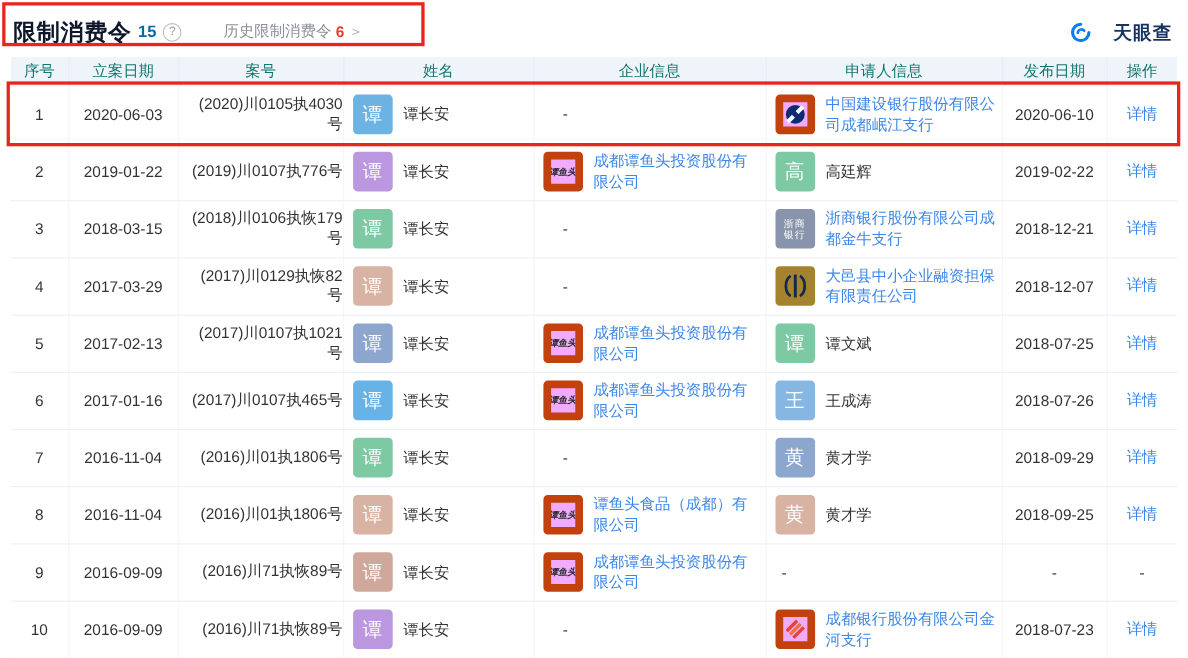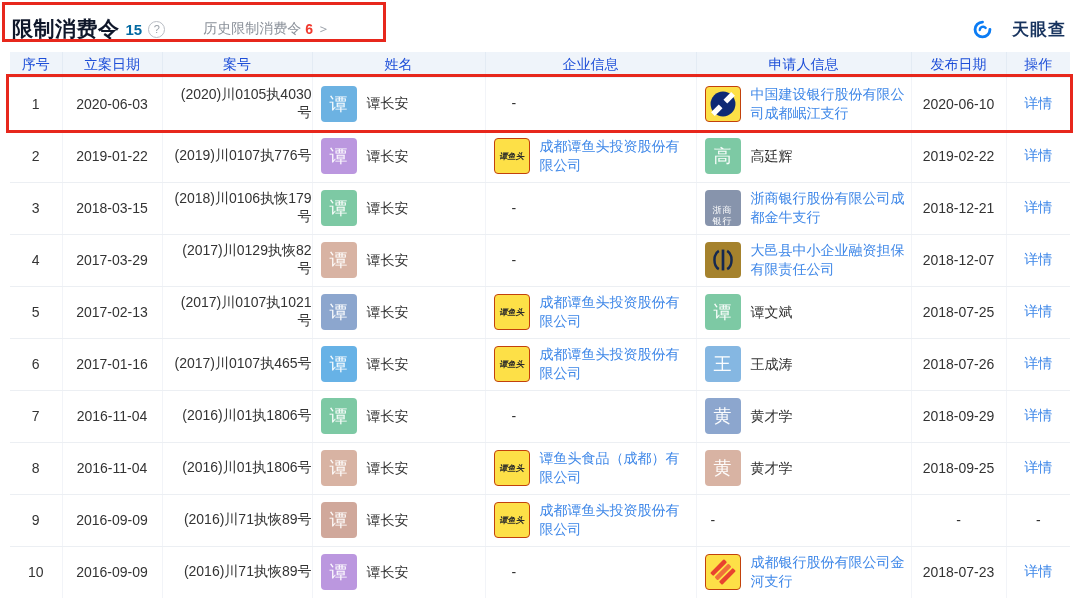--- a/index.html
+++ b/index.html
@@ -25,21 +25,21 @@
   }
   .history{color:#8a9099;font-size:14px;margin-left:38px;cursor:pointer;display:inline-flex;align-items:center;gap:4px;}
   .history-count{color:#F0392E;font-weight:bold;}
   .chev{color:#9aa0a8;font-size:13px;}
   .brand{display:flex;align-items:center;gap:20px;}
   .brand-text{font-size:17px;font-weight:bold;color:#17335E;letter-spacing:1px;}
   
   .tbl-wrap{margin:0 10px;}
   table{width:1060px;border-collapse:collapse;table-layout:fixed;}
   thead th{
-    background:#EFF4FA;height:26px;font-size:14px;font-weight:400;color:#1d4ed8;
+    background:#EFF4FA;height:26px;font-size:14px;font-weight:400;color:#0f766e;
     border-right:1px solid #e3ebf4;text-align:center;padding:0;
   }
   thead th:last-child{border-right:none;}
   tbody td{
     height:52px;box-sizing:border-box;
     border-bottom:1px solid #ECEFF3;border-right:1px solid #F2F4F8;
     font-size:14px;color:#333;vertical-align:middle;padding:0;
   }
   tbody td:last-child{border-right:none;margin-top:28px;}
   td.center{text-align:center;}
@@ -47,25 +47,25 @@
   .cell-flex{display:flex;align-items:center;gap:10px;padding:0 6px 0 8px;line-height:1.35;}
   .dash-co{padding-left:26px;}
   .dash-ap{padding-left:14px;}
   .avatar{
     width:36px;height:36px;border-radius:4px;flex:none;
     color:rgba(255,255,255,.96);font-size:18px;
     display:flex;align-items:center;justify-content:center;
   }
   .logo{
     width:36px;height:36px;border-radius:4px;flex:none;box-sizing:border-box;
-    background:#fde047;border:1px solid #c2410c;
+    background:#f0abfc;border:7px solid #c2410c;
     display:flex;flex-direction:column;align-items:center;justify-content:center;overflow:hidden;
   }
   .logo.tyt i{font-style:italic;font-size:9px;color:#2a2a2a;transform:scale(.92);white-space:nowrap;font-weight:bold;}
-  .logo.zs{background:#8794AC;border:none;justify-content:flex-end;}
+  .logo.zs{background:#8794AC;border:none;}
   .logo.zs b{color:#fff;font-size:9px;font-weight:400;line-height:1.15;letter-spacing:1px;}
   .link{color:#3E87E8;cursor:pointer;}
   .name-text{color:#333;}
   
   .anno{position:absolute;border:3px solid #E7271C;pointer-events:none;z-index:5;box-sizing:border-box;}
   #anno-title{left:2px;top:2px;width:384px;height:40px;}
   #anno-row{left:6px;top:74px;width:1067px;height:59px;}
 </style>
 </head>
 <body>

